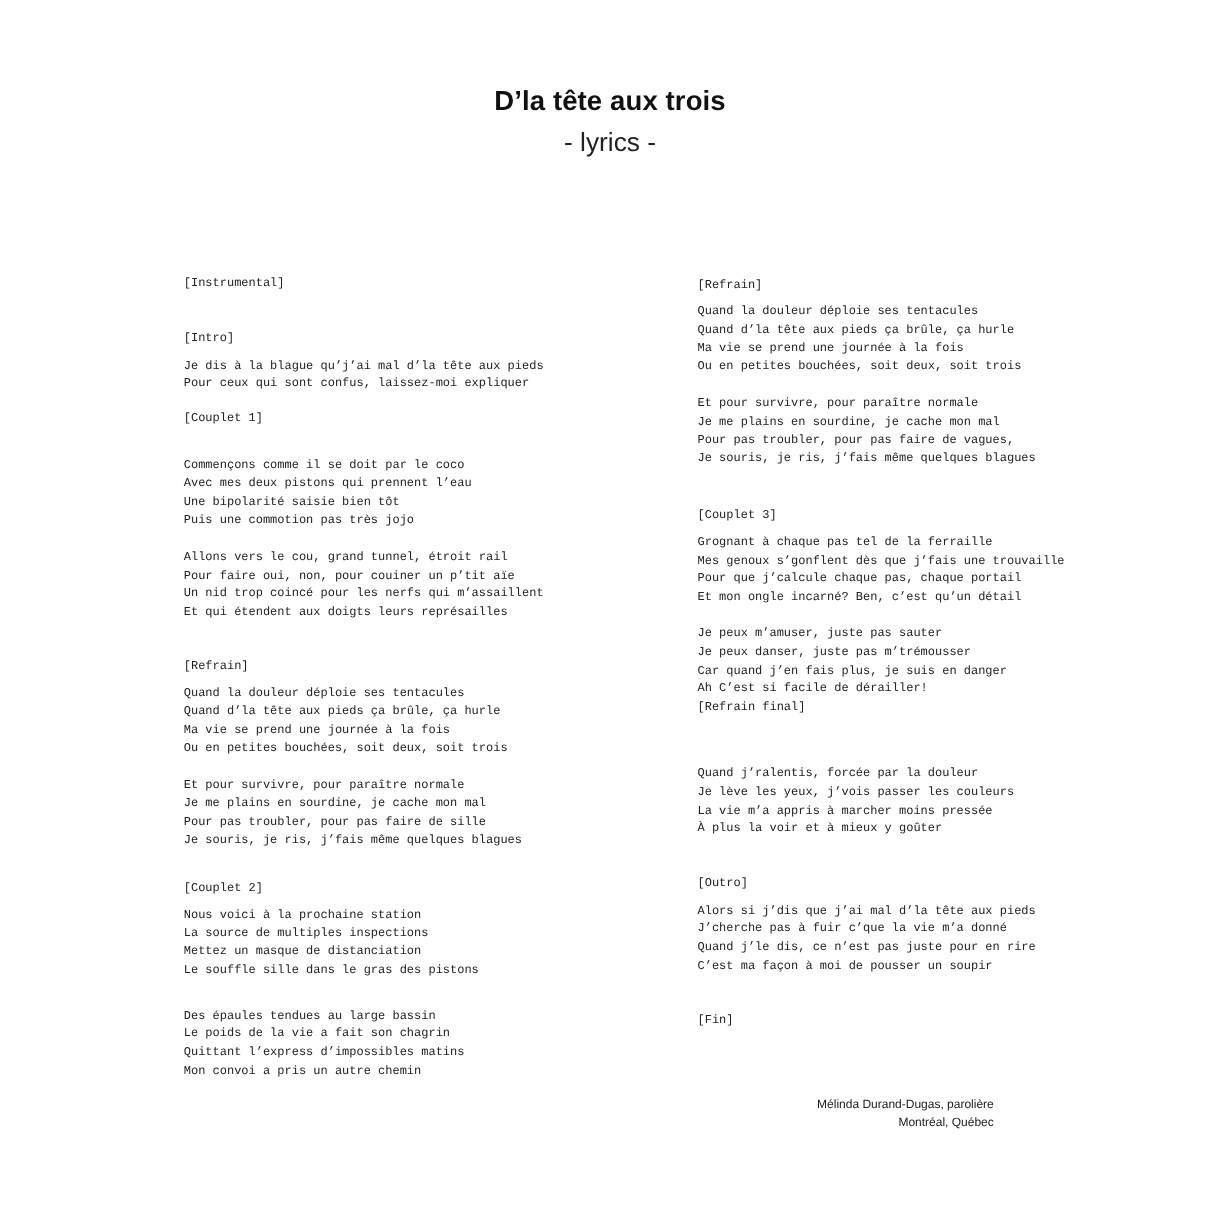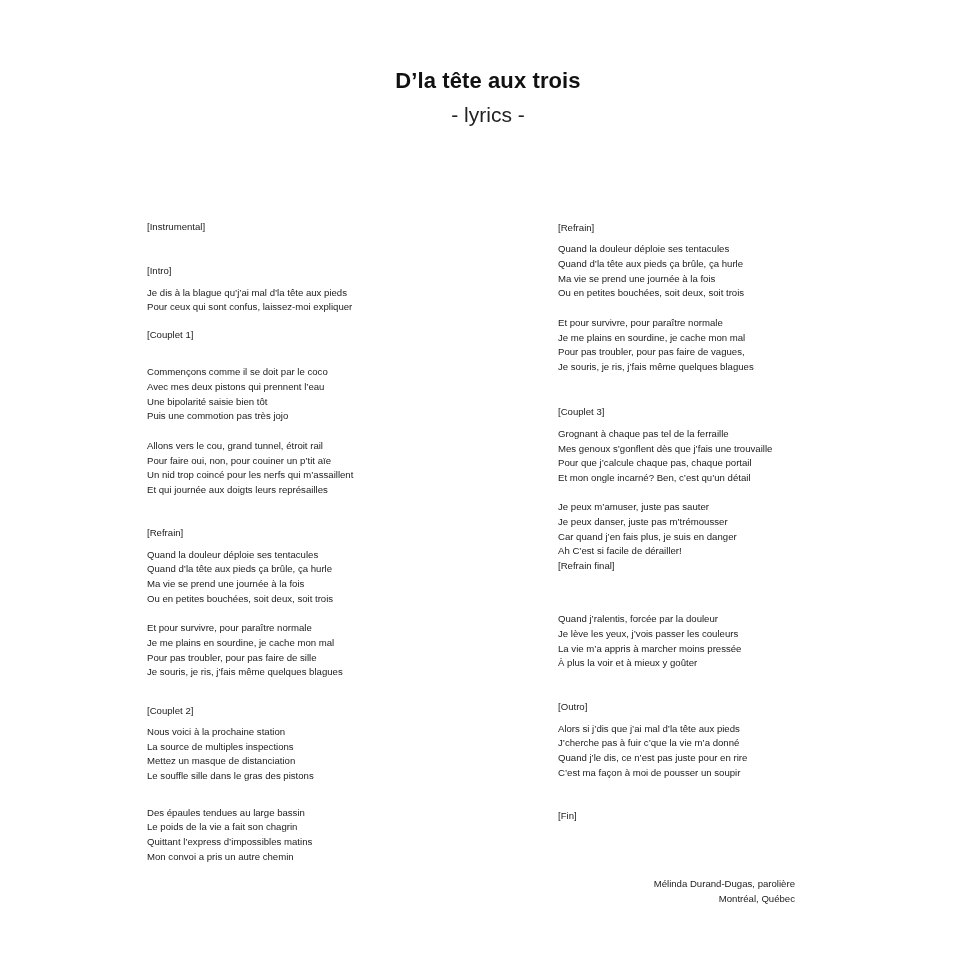--- a/index.html
+++ b/index.html
@@ -2,21 +2,21 @@
 <html><head>
 <meta charset="utf-8">
 <style>
   html, body { margin:0; padding:0; background:#ffffff; }
   body { width:980px; height:980px; position:relative; overflow:hidden; font-family:"Liberation Sans", "DejaVu Sans", sans-serif; color:#1a1a1a; }
   .title { position:absolute; left:0; width:976px; top:68px; text-align:center; font-size:22px; font-weight:bold; color:#111; letter-spacing:0.1px; }
   .subtitle { position:absolute; left:0; width:976px; top:103px; text-align:center; font-size:21px; color:#222; }
   .col { position:absolute; top:0; }
   .col.left { left:147px; }
   .col.right { left:558px; }
-  .line { position:absolute; left:0; white-space:nowrap; font-size:9.6px; line-height:12px; color:#222; }
+  .line { position:absolute; left:0; white-space:nowrap; font-size:9.6px; line-height:12px; color:#222;font-family:Liberation Mono, monospace; }
   .tag { color:#222; }
   .credit { position:absolute; right:185px; text-align:right; white-space:nowrap; font-size:9.6px; line-height:12px; color:#222; }
 </style>
 </head>
 <body>
 
 <div class="title">D’la tête aux trois</div>
 <div class="subtitle">- lyrics -</div>
 
 <div class="col left">
@@ -28,21 +28,21 @@
   <div class="line" style="top:301px">Pour ceux qui sont confus, laissez-moi expliquer</div>
 
   <div class="line tag" style="top:329px">[Couplet 1]</div>
   <div class="line" style="top:366px">Commençons comme il se doit par le coco</div>
   <div class="line" style="top:381px">Avec mes deux pistons qui prennent l’eau</div>
   <div class="line" style="top:396px">Une bipolarité saisie bien tôt</div>
   <div class="line" style="top:410px">Puis une commotion pas très jojo</div>
   <div class="line" style="top:440px">Allons vers le cou, grand tunnel, étroit rail</div>
   <div class="line" style="top:455px">Pour faire oui, non, pour couiner un p’tit aïe</div>
   <div class="line" style="top:469px">Un nid trop coincé pour les nerfs qui m’assaillent</div>
-  <div class="line" style="top:484px">Et qui journée aux doigts leurs représailles</div>
+  <div class="line" style="top:484px">Et qui étendent aux doigts leurs représailles</div>
 
   <div class="line tag" style="top:527px">[Refrain]</div>
   <div class="line" style="top:549px">Quand la douleur déploie ses tentacules</div>
   <div class="line" style="top:563px">Quand d’la tête aux pieds ça brûle, ça hurle</div>
   <div class="line" style="top:578px">Ma vie se prend une journée à la fois</div>
   <div class="line" style="top:593px">Ou en petites bouchées, soit deux, soit trois</div>
   <div class="line" style="top:622px">Et pour survivre, pour paraître normale</div>
   <div class="line" style="top:637px">Je me plains en sourdine, je cache mon mal</div>
   <div class="line" style="top:652px">Pour pas troubler, pour pas faire de sille</div>
   <div class="line" style="top:666px">Je souris, je ris, j’fais même quelques blagues</div>

